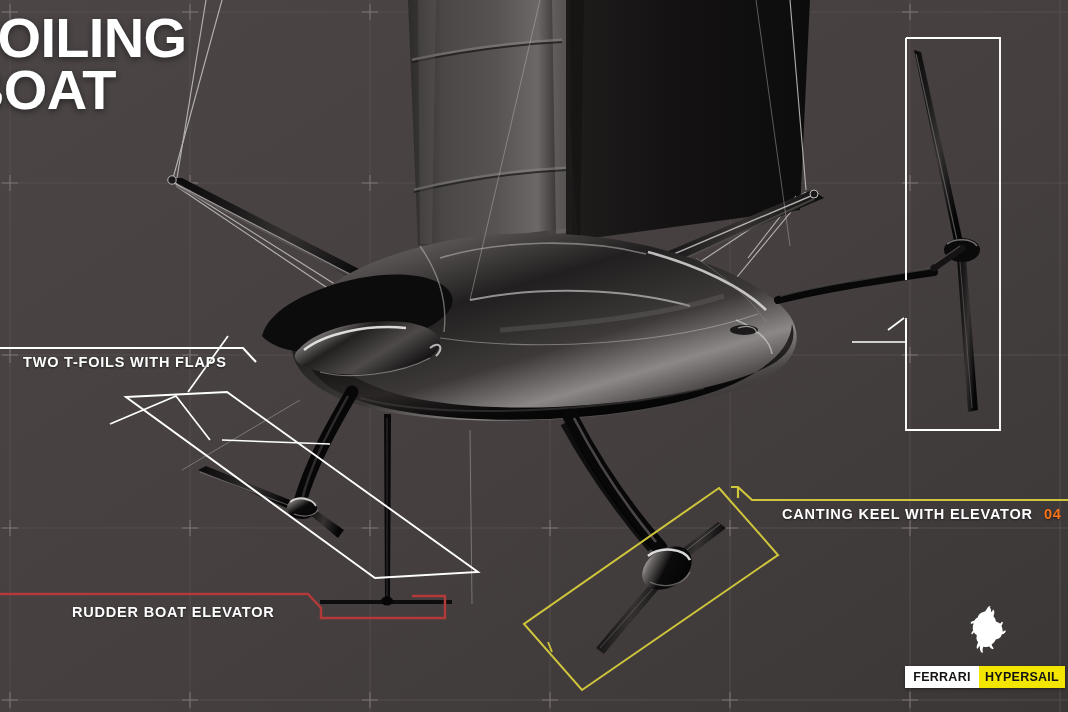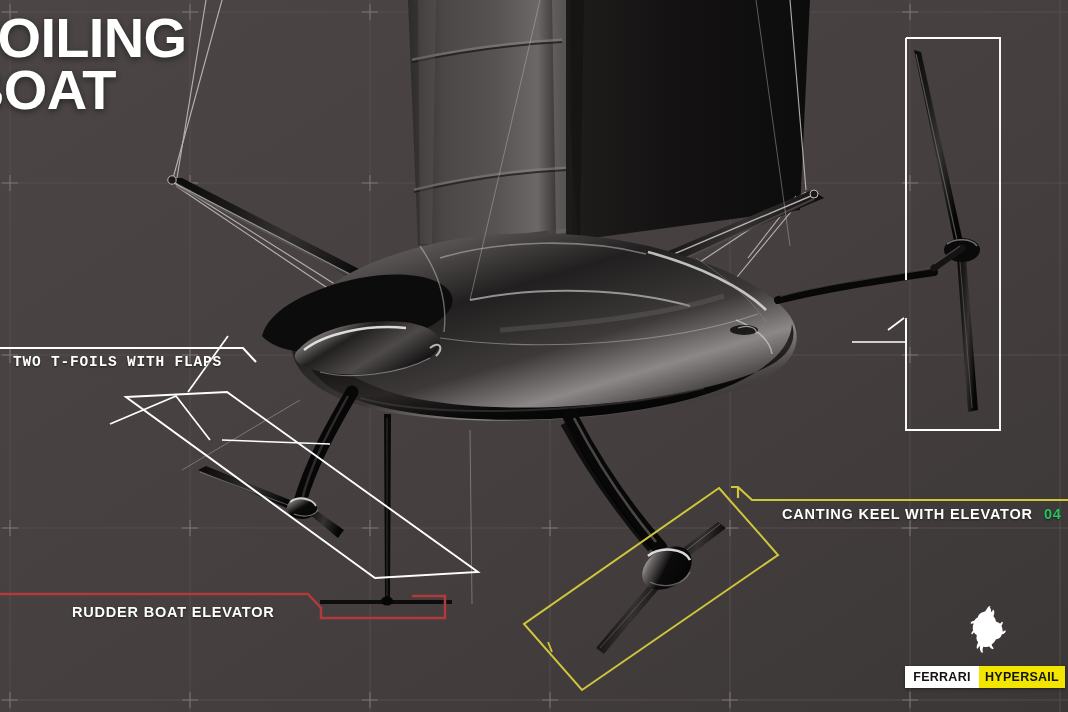--- a/index.html
+++ b/index.html
@@ -21,21 +21,21 @@
   
   .lbl{
     position:absolute;
     color:#ffffff;
     font-weight:700;
     font-size:14.5px;
     letter-spacing:0.055em;
     white-space:nowrap;
     text-shadow:0 1px 2px rgba(0,0,0,.55);
   }
-  .lbl.num{color:#22c55e;text-align:center;}
+  .lbl.num{color:#f97316;text-align:center;}
 
   #title{
     position:absolute;
     left:-36px;top:12px;
     color:#ffffff;
     font-weight:700;
     font-size:56px;
     line-height:0.93;
     letter-spacing:-0.012em;
     white-space:pre;
@@ -396,21 +396,21 @@
     <g>
       <polygon points="719,488 778,555 582,690 524,624" fill="none" stroke="#cfc63c" stroke-width="2"></polygon>
       <polyline points="1068,500 752,500 738,487 731,487" fill="none" stroke="#cfc63c" stroke-width="2.2"></polyline>
       <polyline points="738,487 738,498" fill="none" stroke="#cfc63c" stroke-width="2.2"></polyline>
       <line x1="548" y1="642" x2="552" y2="652" stroke="#cfc63c" stroke-width="1.8"></line>
     </g>
   </svg>
 
   <div id="title"><span>FOILING</span><br><span>BOAT</span></div>
 
-  <div class="lbl" style="left:13px;top:354px;font-family:Liberation Mono, monospace;">TWO T-FOILS WITH FLAPS</div>
+  <div class="lbl" style="left:23px;top:354px;">TWO T-FOILS WITH FLAPS</div>
 
   <div class="lbl" style="left:72px;top:604px;">RUDDER BOAT ELEVATOR</div>
 
   <div class="lbl" style="left:768px;top:506px;margin-left:14px;">CANTING KEEL WITH ELEVATOR</div>
 
   <div class="lbl num" style="left:1044px;top:506px;">04</div>
 
   <div id="logo">
     <svg id="horse" viewBox="0 0 64 84">
       <path fill="#ffffff" d="M40.8 3.2c-2.1-.6-3.3.4-4.4 1.6-1.2 1.3-2 2.9-2.9 4.4-.7 1.2-1.6 2.1-3 2.4-2.3.5-4.4 1.5-6.2 3-1.3 1.1-2.3 2.5-2.7 4.2-.2.8-.6 1.3-1.3 1.7-1.8 1-3.3 2.3-4.2 4.2-.3.6-.6.8-1.2.7-1.3-.2-2.4.3-3.3 1.2-.5.5-.9 1.2-1.1 1.9-.2.8.2 1.2 1 1.1.6-.1 1.2-.3 1.8-.5.4-.1.8-.3 1.2-.2.5.2.3.8.2 1.2-.6 2-1.1 4-1.1 6.1 0 1 .2 1.9.6 2.8.2.5.1.8-.3 1.1-1.3 1.1-2.1 2.5-2.4 4.2-.1.5.1.9.6 1.1.5.2.9 0 1.2-.4.5-.6 1-1.3 1.6-1.9.4-.4.7-.4 1 .1.8 1.3 1.9 2.3 3.2 3 .6.3.7.7.5 1.3-.7 2.3-.6 4.6.2 6.8.3.9.8 1.7 1.5 2.4.4.4.5.8.2 1.3-1.4 2.4-2 5-2 7.8 0 .6.2 1.1.8 1.3.6.2 1-.1 1.3-.6.4-.8.8-1.7 1.3-2.5.2-.4.5-.7 1-.5.4.1.4.5.4.9-.2 2.3.2 4.5 1.1 6.6.4.9 1 1.6 1.8 2.1.7.5 1.3.2 1.4-.6.1-.7 0-1.4-.1-2.1-.3-1.9-.1-3.7.6-5.5.2-.5.5-.7 1-.6 2.5.5 5 .3 7.4-.6.6-.2 1-.1 1.3.4 1.1 1.6 2.5 2.8 4.3 3.5.7.3 1.3.1 1.5-.6.2-.6 0-1.1-.4-1.6-1.1-1.2-1.8-2.6-2.1-4.2-.1-.5 0-.9.5-1.2 2.3-1.4 4-3.4 5.1-5.9.3-.7.8-1 1.5-1.1 1.7-.2 3.3-.8 4.6-1.9 1.5-1.2 2.5-2.8 3.1-4.6.2-.6.5-.9 1.1-1 1.9-.3 3.4-1.3 4.4-3 .4-.6.6-1.3.6-2 0-.9-.6-1.3-1.4-.9-.7.3-1.3.8-1.9 1.3-.3.2-.6.5-1 .3-.4-.2-.3-.6-.3-1 .1-2.4-.4-4.7-1.5-6.8-.3-.6-.2-1 .2-1.5 1-1.1 1.5-2.5 1.6-4 0-.6-.2-1.1-.8-1.3-.6-.2-1 .2-1.3.6-.4.6-.8 1.2-1.2 1.8-.3.4-.6.6-1 .2-1.5-1.4-3.2-2.3-5.2-2.7-.6-.1-.9-.5-1-1.1-.3-2.4-1.3-4.5-3-6.3-.5-.5-.6-1-.3-1.6.9-2 1.2-4.1 1-6.3-.1-.8-.4-1.5-.9-2.1-.5-.6-1.1-.5-1.5.1-.4.6-.6 1.3-.9 2-.2.4-.4.9-.9.8-.5-.1-.5-.6-.5-1 0-1.7-.4-3.4-1.2-5-.4-.8-1-1.5-1.8-1.9z"></path>

